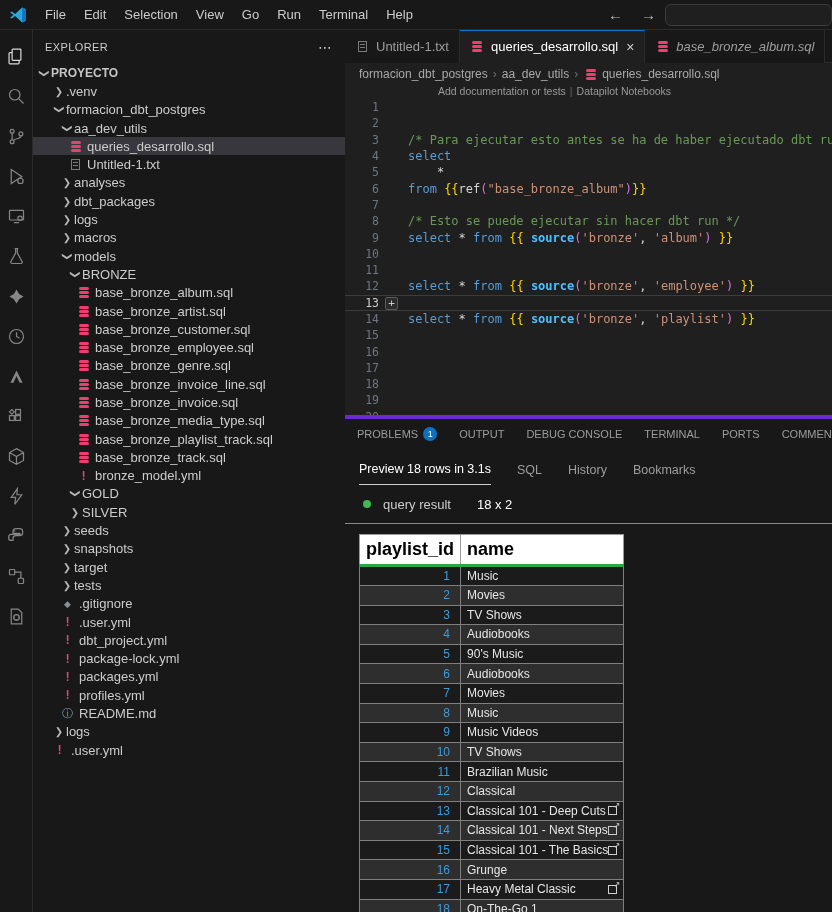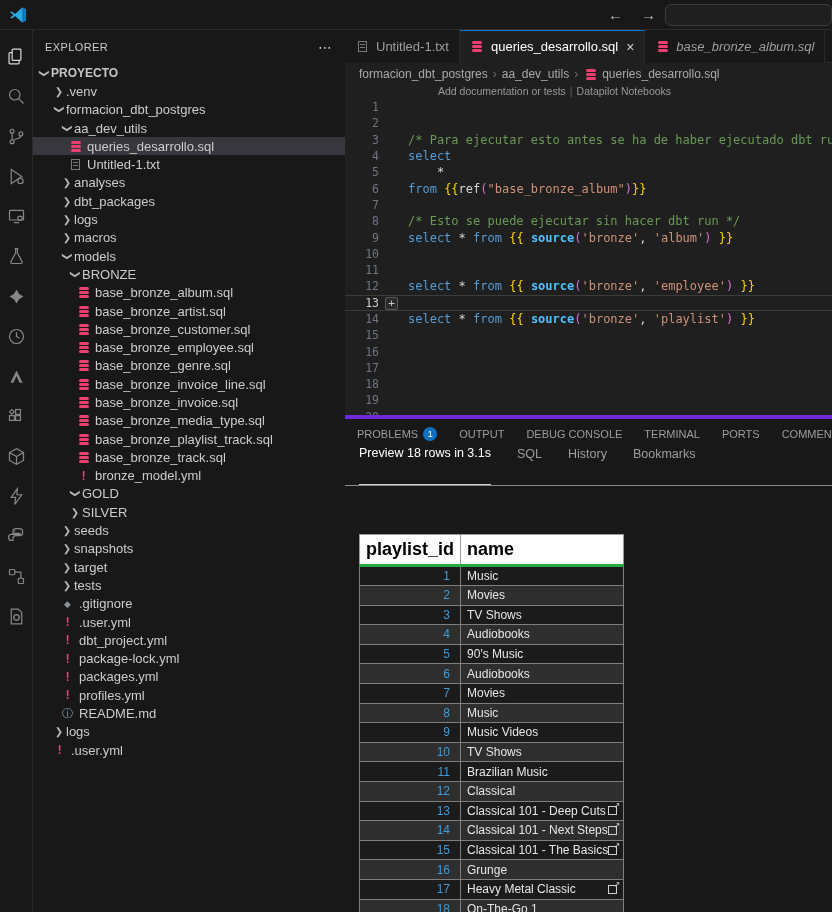--- a/index.html
+++ b/index.html
@@ -81,21 +81,21 @@
 
   
   .panel { position:absolute; top:415px; left:345px; width:487px; height:497px; background:#181818;
     border-top:4px solid #6d28d9; }
   .panel-tabs { display:flex; align-items:center; height:30px; padding-left:12px; }
   .ptab { font-size:11px; color:#9d9d9d; margin-right:22px; display:flex; align-items:center; height:30px;
     cursor:pointer; white-space:nowrap; }
   .pbadge { background:#0e70c0; color:#fff; font-size:9px; min-width:14px; height:14px; border-radius:7px;
     display:inline-flex; align-items:center; justify-content:center; margin-left:5px; padding:0 3px; }
   .subtabs { display:flex; align-items:flex-end; height:36px; padding-left:14px; }
-  .stab { font-size:12.5px; color:#9d9d9d; margin-right:26px; padding-bottom:24px; cursor:pointer; white-space:nowrap; }
+  .stab { font-size:12.5px; color:#9d9d9d; margin-right:26px; padding-bottom:8px; cursor:pointer; white-space:nowrap; }
   .stab.active { color:#ffffff; border-bottom:1px solid #d0d0d0; }
   .result-status { display:flex; align-items:center; height:38px; padding-left:18px; }
   .status-dot { width:8px; height:8px; border-radius:50%; background:#3fb950; margin-right:12px; }
   .status-label { font-size:13px; color:#cccccc; margin-right:26px; }
   .status-dims { font-size:13px; color:#ffffff; }
   .panel-divider { height:1px; background:#8a8a8a; width:487px; }
 
   .result-table { position:absolute; top:115px; left:14px; border-collapse:collapse;
     font-size:12px; }
   .result-table th { background:#ffffff; color:#000000; font-weight:bold; text-align:left;
@@ -113,20 +113,30 @@
 </head>
 <body>
 
 <div id="app">
 
   <div class="titlebar">
     <svg class="vscode-logo" viewBox="0 0 24 24">
       <path fill="#2aa8e0" d="M17 3 L8.5 10.8 L4.5 7.8 L2.5 8.8 L6.5 12 L2.5 15.2 L4.5 16.2 L8.5 13.2 L17 21 L21.5 18.8 V5.2 Z"></path>
       <path fill="#1177bb" d="M17 3 L21.5 5.2 V18.8 L17 21 Z"></path>
     </svg>
+    <div class="menus">
+        <span class="menu-item">File</span>
+        <span class="menu-item">Edit</span>
+        <span class="menu-item">Selection</span>
+        <span class="menu-item">View</span>
+        <span class="menu-item">Go</span>
+        <span class="menu-item">Run</span>
+        <span class="menu-item">Terminal</span>
+        <span class="menu-item">Help</span>
+      </div>
     <div class="tb-spacer"></div>
     <span class="nav-arrow">←</span>
     <span class="nav-arrow">→</span>
     <div class="cmd-center"></div>
   </div>
 
   <div class="activitybar">
       <div class="act-item active">
         <svg viewBox="0 0 24 24">
           <rect x="7" y="3.5" width="10" height="13" rx="1"></rect>
@@ -606,20 +616,25 @@
         <div class="ptab">TERMINAL</div>
         <div class="ptab">PORTS</div>
         <div class="ptab">COMMENTS</div>
       </div>
     <div class="subtabs">
         <div class="stab active">Preview 18 rows in 3.1s</div>
         <div class="stab">SQL</div>
         <div class="stab">History</div>
         <div class="stab">Bookmarks</div>
       </div>
+    <div class="result-status">
+      <span class="status-dot"></span>
+      <span class="status-label">query result</span>
+      <span class="status-dims">18 x 2</span>
+    </div>
     <div class="panel-divider"></div>
     <table class="result-table">
       <thead>
           <tr>
             <th>playlist_id</th>
             <th>name</th>
           </tr>
         </thead>
       <tbody id="result-body">
           <tr class="odd">

